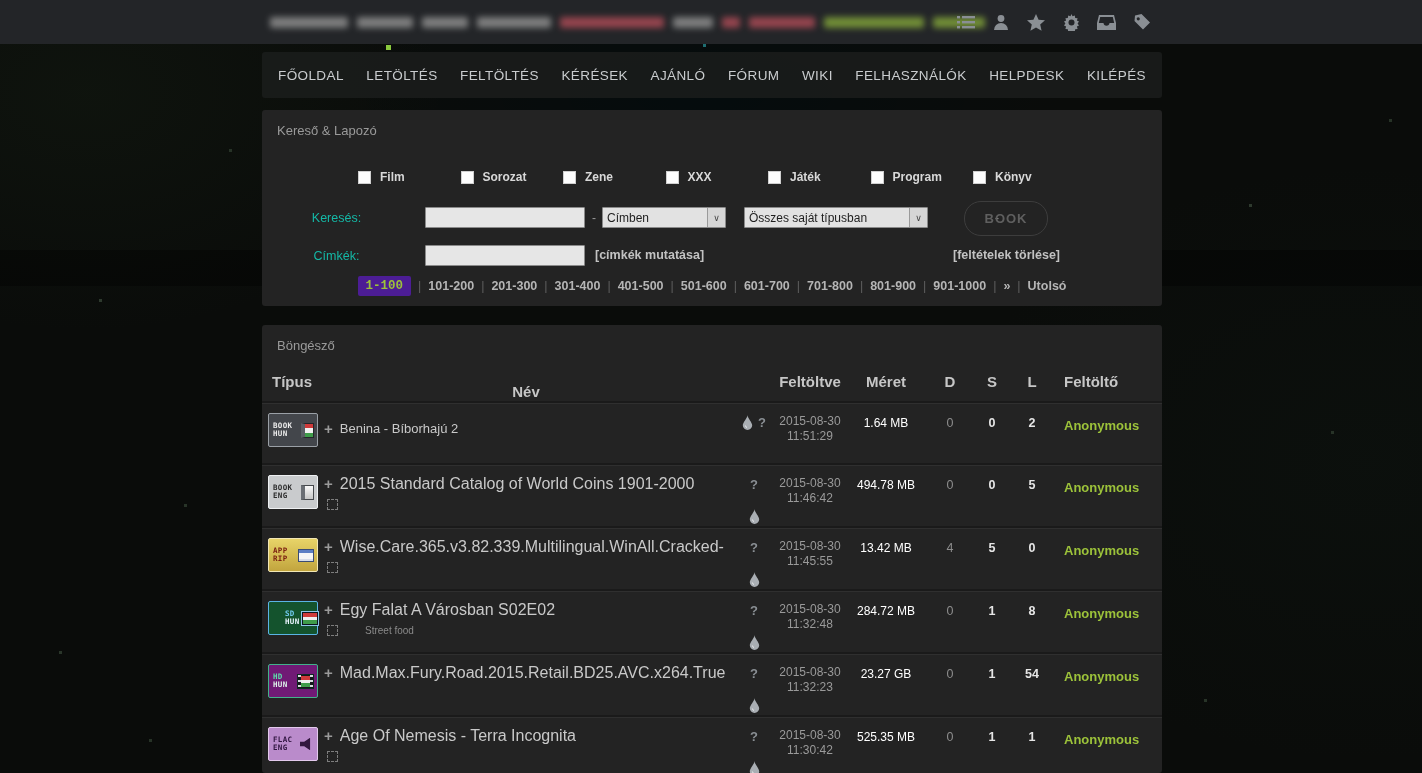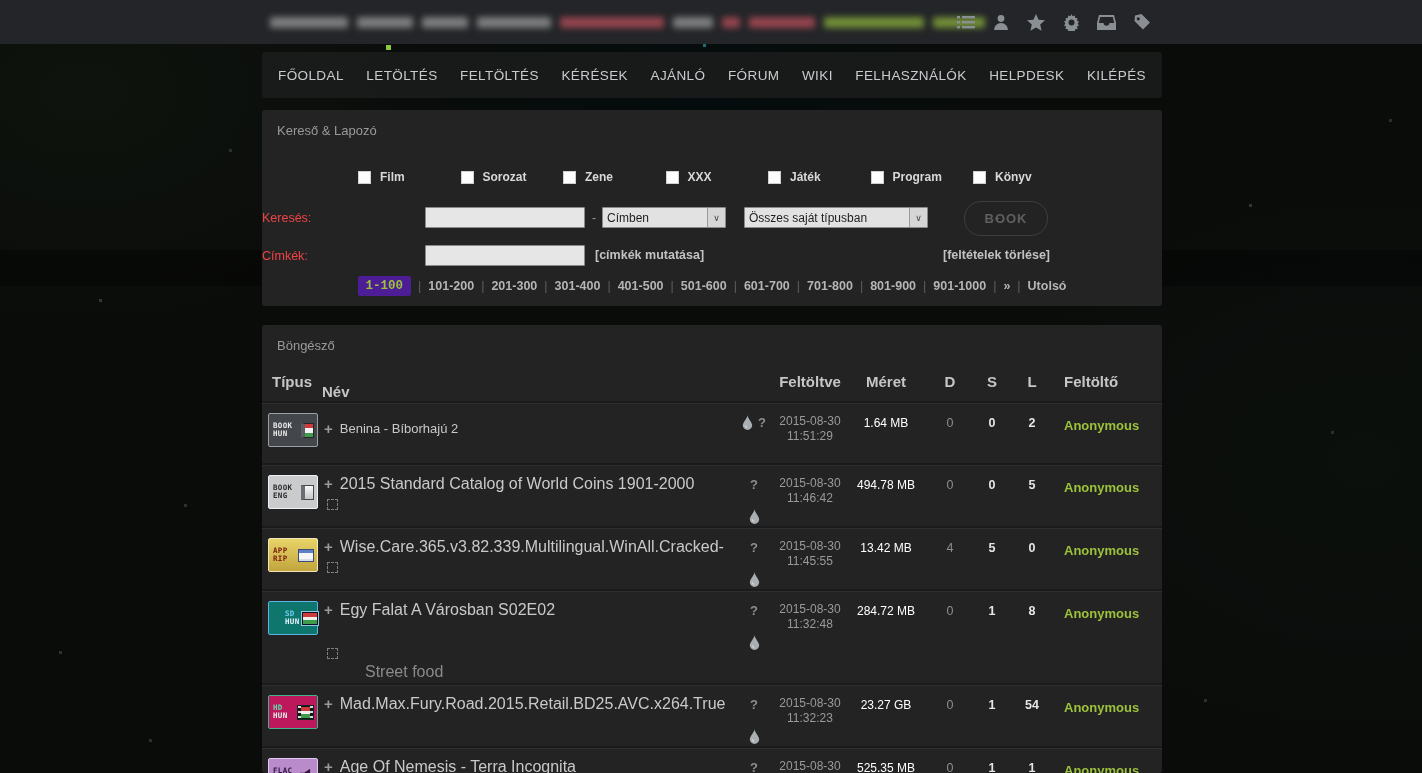--- a/index.html
+++ b/index.html
@@ -42,74 +42,74 @@
   .panel{position:absolute;left:262px;width:900px;background:#232323;border-radius:3px;box-sizing:border-box;}
   .search-panel{top:110px;height:196px;}
   .browse-panel{top:325px;height:448px;overflow:hidden;}
   .panel-title{position:absolute;left:15px;top:13px;color:#9a9a9a;font-size:13px;}
   
   .cat-row{position:absolute;left:96px;top:60px;display:flex;}
   .cat{width:102.5px;display:flex;align-items:center;gap:9px;}
   .cbox{width:13px;height:13px;background:#fdfdfd;border:1px solid #cfcfcf;box-sizing:border-box;cursor:pointer;}
   .cat-label{color:#d8d8d8;font-size:12px;font-weight:bold;}
   
-  .frm-label{position:absolute;left:0;width:149px;text-align:left;color:#ef4444;font-size:12.5px;}
+  .frm-label{position:absolute;left:0;width:149px;text-align:center;color:#14b8a6;font-size:12.5px;}
   .row-search .frm-label{top:101px;}
   .row-tags  .frm-label{top:139px;}
   .txtinput{position:absolute;left:163px;width:160px;height:21px;background:#e6e6e6;
     border:1px solid #8a8a8a;border-radius:1px;box-sizing:border-box;font-size:12px;padding:0 5px;color:#222;}
   .row-search .txtinput{top:97px;}
   .row-tags  .txtinput{top:135px;}
   .dash{position:absolute;top:101px;color:#9a9a9a;font-size:12px;}
   .dash1{left:330px;} .dash2{left:733px;}
   .select{position:absolute;top:97px;height:21px;background:#e2e2e2;border:1px solid #8a8a8a;
     border-radius:1px;box-sizing:border-box;display:flex;align-items:center;cursor:pointer;}
   .sel-field{left:340px;width:124px;}
   .sel-type{left:482px;width:184px;}
   .sel-text{flex:1;font-size:12px;color:#1e1e1e;padding:0 4px;white-space:nowrap;overflow:hidden;}
   .sel-arrow{width:17px;height:100%;border-left:1px solid #9a9a9a;display:flex;align-items:center;
     justify-content:center;font-size:9px;color:#444;background:#d6d6d6;}
   .go-btn{position:absolute;left:702px;top:91px;width:84px;height:35px;background:transparent;
     border:1px solid #3d3d3d;border-radius:17px;color:#5f5f5f;font-size:13px;font-weight:bold;
     letter-spacing:1px;cursor:pointer;font-family:"Liberation Sans",sans-serif;}
   .taglink{position:absolute;top:138px;color:#c2c2c2;font-size:12.5px;font-weight:bold;cursor:pointer;text-decoration:none;}
   .link-show{left:333px;}
-  .link-clear{right:112px;margin-left:39px;}
+  .link-clear{right:102px;margin-left:39px;}
   
   .pagination{position:absolute;left:0;top:166px;width:100%;display:flex;justify-content:center;
     align-items:center;gap:7px;font-size:12.5px;font-weight:bold;color:#b5b5b5;}
   .page-active{background:#4c1d95;color:#9cc23a;padding:3px 8px;border-radius:2px;font-family:Liberation Mono, monospace;}
   .page-link{cursor:pointer;}
   .page-sep{color:#5e5e5e;font-weight:normal;}
   
   .grid{display:grid;grid-template-columns:54px 412px 44px 68px 84px 44px 40px 40px 1fr;
     align-items:center;box-sizing:border-box;padding:0 6px 0 4px;}
   .thead{position:absolute;left:0;top:38px;width:100%;height:36px;
     color:#c6c6c6;font-size:15px;font-weight:bold;}
   .th{padding:0 2px;}
   .th-type{text-align:left;padding-left:6px;}
-  .th-name{margin-top:20px;}
+  .th-name{text-align:center;margin-top:20px;}
   .th-date,.th-size,.th-d,.th-s,.th-l{text-align:center;}
   .th-up{text-align:left;padding-left:12px;}
   .rows{position:absolute;left:0;top:78px;width:100%;}
   .trow{min-height:62px;border-top:1px solid rgba(255,255,255,.055);box-shadow:0 -2px 0 rgba(0,0,0,.25);
     align-items:start;padding-top:9px;padding-bottom:4px;}
   
   .c-icon{padding-left:2px;}
   .type-badge{width:50px;height:34px;border:1px solid #888;border-radius:2px;box-sizing:border-box;
     display:flex;align-items:center;gap:3px;padding:2px 2px 2px 4px;cursor:pointer;}
   .tb-txt{display:flex;flex-direction:column;line-height:8px;font-size:7.5px;font-weight:bold;
     font-family:"DejaVu Sans Mono",monospace;letter-spacing:.3px;}
   .glyph{width:16px;height:15px;display:block;box-sizing:border-box;flex:none;margin-left:auto;margin-right:1px;}
   .tb-book-hun{background:#43464b;border-color:#9aa0a6;color:#ececec;}
   .tb-book-eng{background:#c9cbcd;border-color:#eef0f2;color:#2b2b2b;}
   .tb-app-rip{background:linear-gradient(#e8d468,#c2a53e);border-color:#f2e7b4;color:#7c2012;}
-  .tb-sd-hun{background:#0f766e;border-color:#5ab4e4;padding-left:16px;}
+  .tb-sd-hun{background:#14532d;border-color:#5ab4e4;padding-left:16px;}
   .tb-sd-hun .t1{color:#72ccf0;} .tb-sd-hun .t2{color:#eaf5ff;}
-  .tb-hd-hun{background:#be185d;border-color:#43b18a;}
+  .tb-hd-hun{background:#701a75;border-color:#43b18a;}
   .tb-hd-hun .t1{color:#5ce2ab;} .tb-hd-hun .t2{color:#def5ea;}
   .tb-flac-eng{background:#ba8bcb;border-color:#e3c9ed;color:#301540;}
   .g-book-hun{width:13px;height:15px;border:1px solid #24262a;border-left:4px solid #5a5e64;
     background:linear-gradient(180deg,#cf3a3a 0 34%,#f2f2f2 34% 67%,#3f9c4a 67%);}
   .g-book-eng{width:13px;height:15px;border:1px solid #45484c;border-left:4px solid #6a6e74;
     background:linear-gradient(180deg,#fafafa,#c6c6c6);}
   .g-app-rip{width:16px;height:13px;background:#f6f6f6;border:1px solid #3c4c74;
     box-shadow:inset 0 3px 0 #5d7fc4, inset 0 -2px 0 #d8dde8;}
   .g-sd-hun{width:16px;height:13px;border:1px solid #0b1520;outline:1px solid #8ec6e6;
     background:linear-gradient(180deg,#cf3a3a 0 34%,#f0f0f0 34% 67%,#3f9c4a 67%);}
@@ -123,21 +123,21 @@
     clip-path:polygon(0 32%,30% 32%,72% 2%,72% 98%,30% 68%,0 68%);}
   
   .c-name{padding-left:4px;}
   .titleline{display:flex;align-items:center;gap:7px;}
   .plus{color:#9a9a9a;font-size:15px;font-weight:bold;line-height:14px;cursor:pointer;}
   .title{color:#c9c9c9;font-size:16px;line-height:18px;cursor:pointer;white-space:nowrap;overflow:hidden;}
   .title.small{font-size:13px;}
   .row-center .titleline{margin-top:7px;}
   .subline{display:flex;align-items:center;margin-top:6px;margin-left:3px;}
   .bracket{width:9px;height:9px;border:1px dashed #7d7d7d;display:inline-block;cursor:pointer;}
-  .subtitle{color:#8a8a8a;font-size:16px;margin-left:27px;margin-top:38px;}
+  .subtitle{color:#8a8a8a;font-size:10px;margin-left:27px;}
   .imdb{color:#b9b9b9;font-size:16px;margin-left:6px;cursor:pointer;}
   
   .c-flags{display:flex;flex-direction:column;align-items:center;}
   .flagtop{display:flex;align-items:center;gap:5px;margin-top:2px;}
   .qmark{color:#8a8f94;font-size:13px;font-weight:bold;cursor:pointer;}
   .droplet{line-height:0;}
   .droplet.below{margin-top:17px;}
   .c-date{color:#9a9a9a;font-size:12px;text-align:center;line-height:15px;margin-top:1px;}
   .c-size{color:#ffffff;font-size:12px;text-align:center;margin-top:3px;}
   .c-d{color:#8d8d8d;font-size:12.5px;text-align:center;margin-top:3px;}

